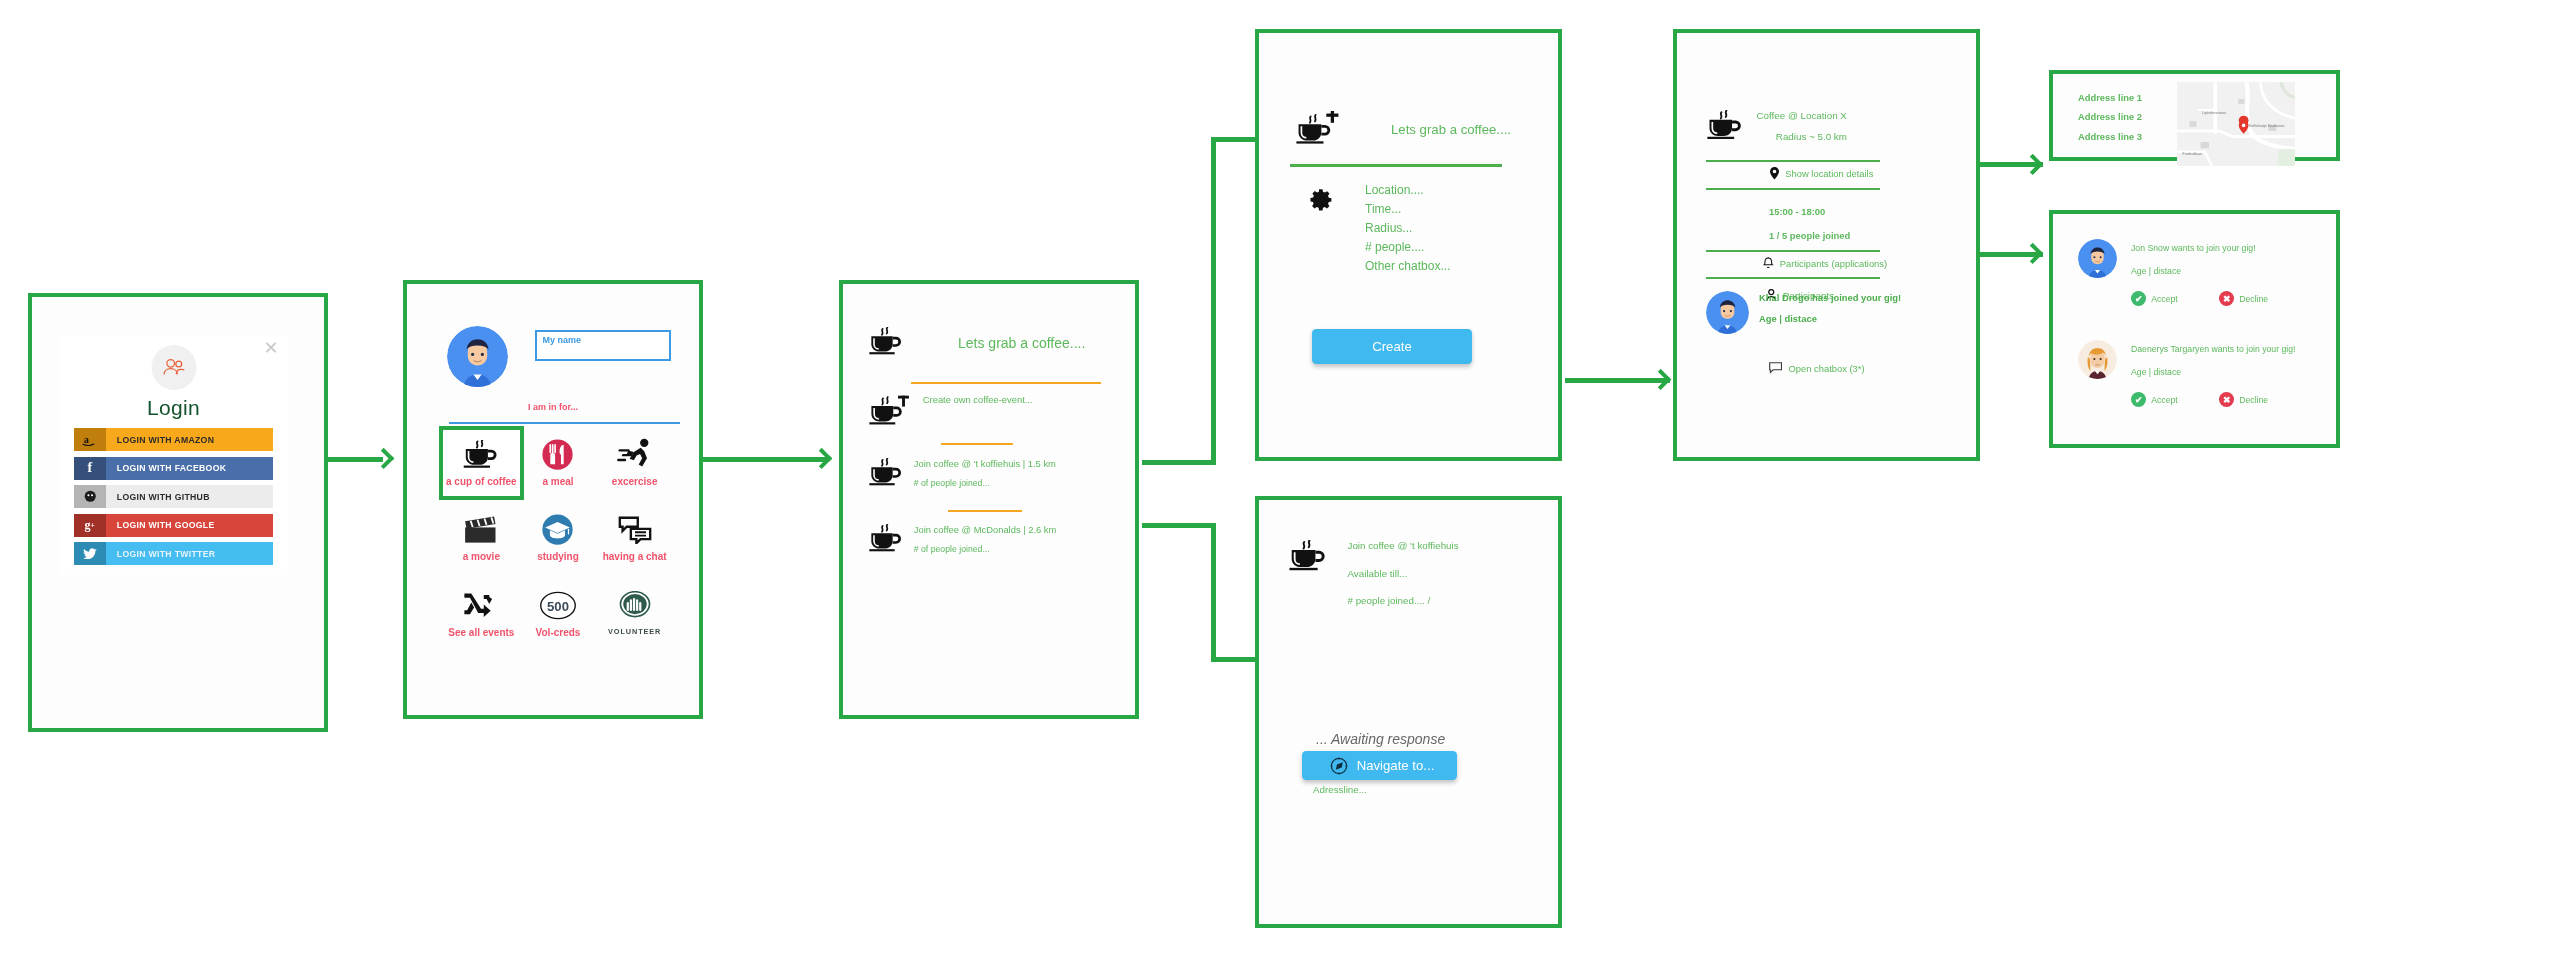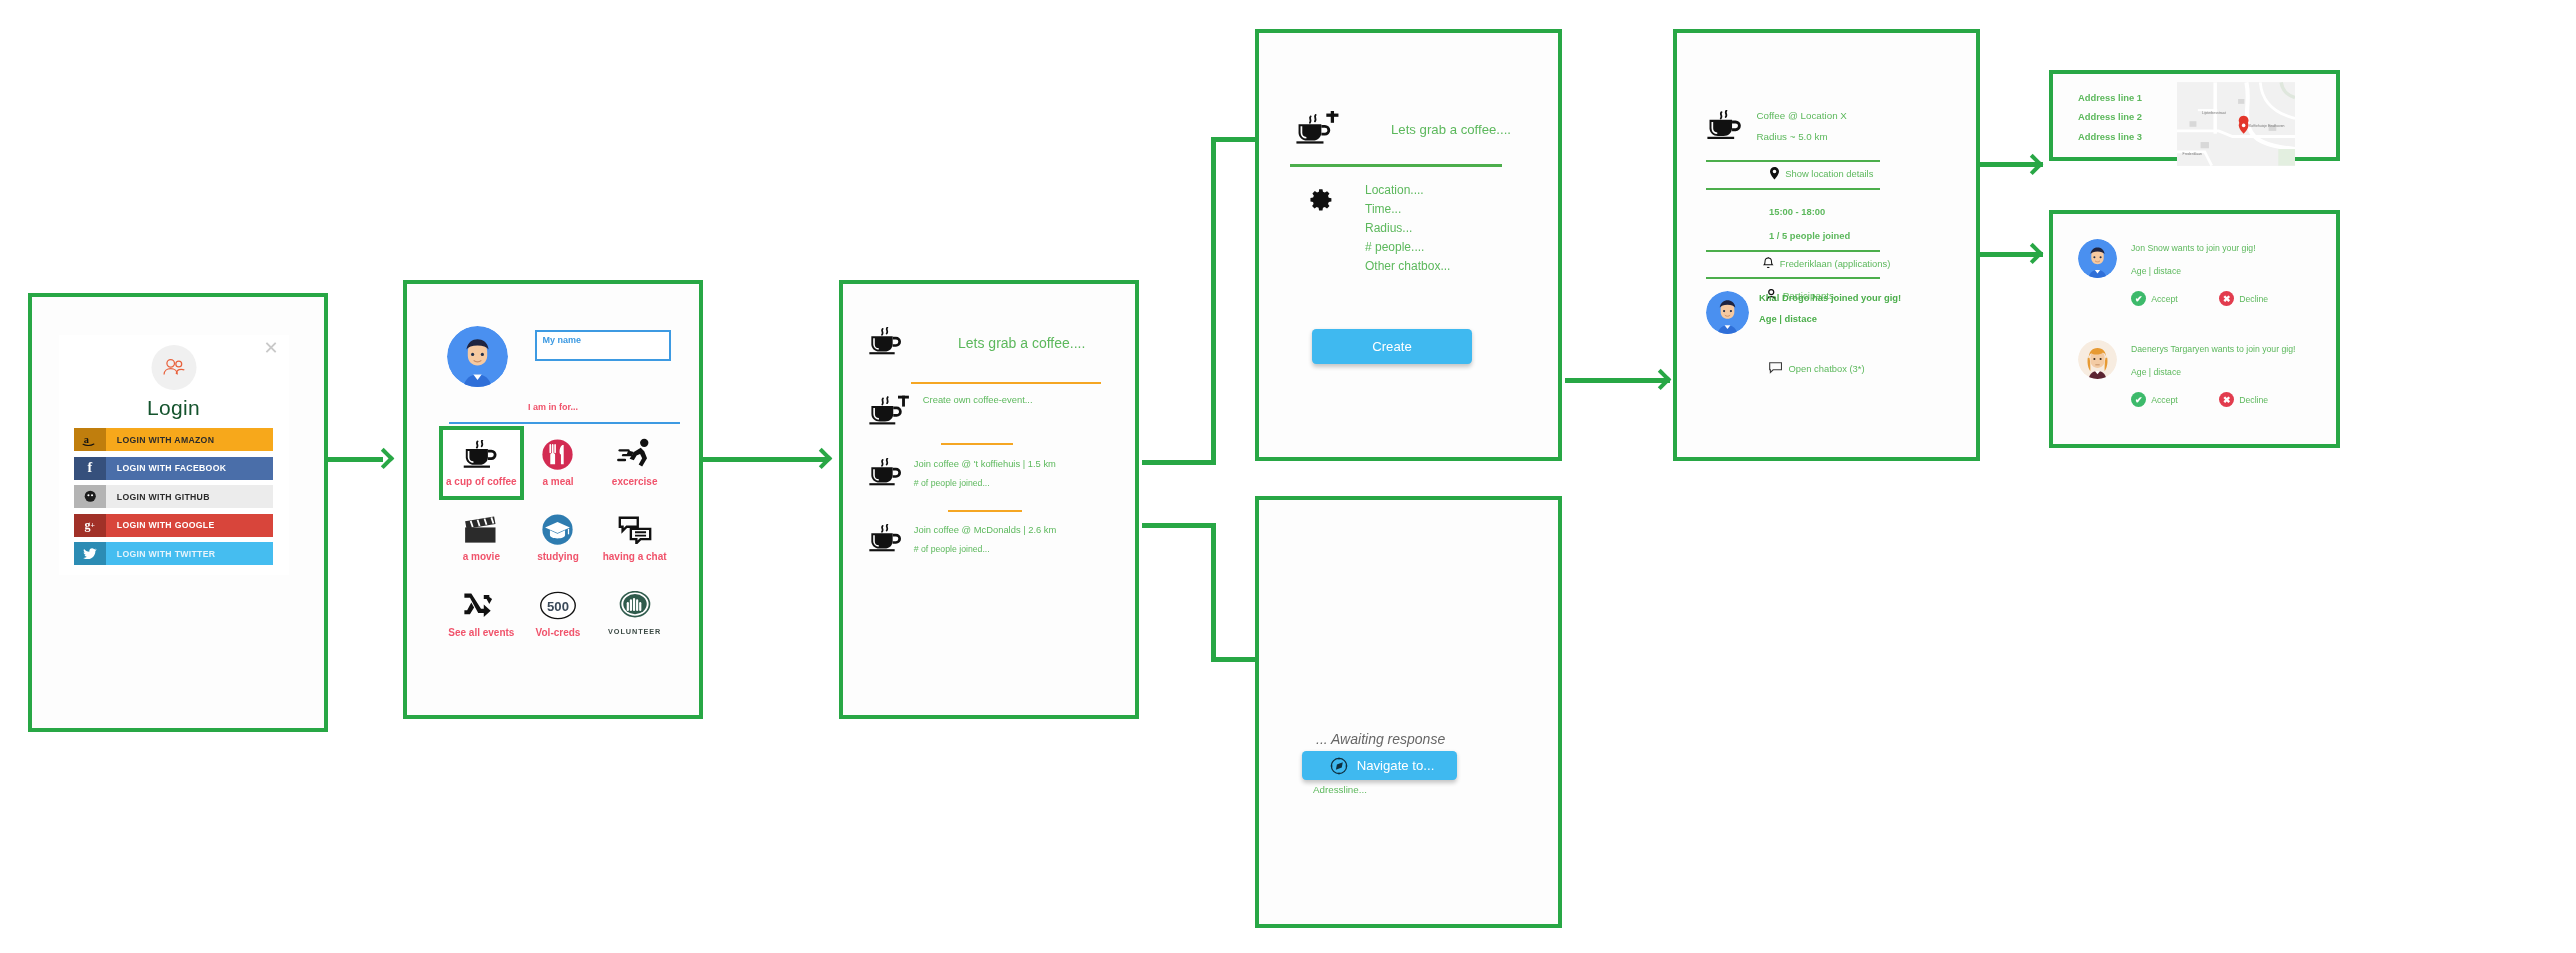--- a/index.html
+++ b/index.html
@@ -78,21 +78,21 @@
   .p4-gear { position:absolute; left:50px; top:155px; }
   .p4-list { position:absolute; left:106px; top:150px; }
   .p4-list div { font-size:12px; color:#5cb85c; margin-bottom:4.9px; }
   .btn-blue {
     position:absolute; background:#3fb9f0; color:#fff; border-radius:4.2px;
     display:flex; align-items:center; justify-content:center;
     box-shadow:0 2.8px 4.2px rgba(0,0,0,.22);
   }
 
   
-  .p5-head { position:absolute; left:29px; top:77px; display:flex; align-items:flex-start; }
+  .p5-head { position:absolute; left:29px; top:77px; display:flex; align-items:flex-start;text-align:right; }
   .p5-head .tx { margin-left:12.5px; }
   .p5-head .tx div { font-size:9.8px; color:#5cb85c; }
   .p5-head .tx div + div { margin-top:9.8px; }
   .rule-green { position:absolute; height:2.1px; background:#4cae4c; }
   .p5-row { position:absolute; display:flex; align-items:center; font-size:9.4px; color:#5cb85c; }
   .p5-row .gi { margin-right:6.3px; display:flex; align-items:center; }
   .p5-time { position:absolute; font-size:9.4px; color:#5cb85c;font-weight:bold; }
   .p5-part-av { position:absolute; left:29px; top:258px; width:43px; height:43px; border-radius:50%; overflow:hidden; }
   .p5-part-tx { position:absolute; left:82px; top:259px; }
   .p5-part-tx div { font-size:9.4px; color:#4cae4c; font-weight:bold; }
@@ -504,21 +504,21 @@
       <div class="rule-green" style="left:29px; width:174px; top:217px;"></div>
 
       <div class="p5-row" style="left:86px; top:224px;">
         <span class="gi">
           <svg width="10.5" height="12.5" viewBox="0 0 15 18" fill="none" stroke="#111" stroke-width="1.5">
             <path d="M7.5 1.4c-2.8 0-4.6 2.1-4.6 4.8 0 3.5-1.4 5.1-1.4 5.1h12s-1.4-1.6-1.4-5.1c0-2.7-1.8-4.8-4.6-4.8z"></path>
             <path d="M6.1 14.4a1.6 1.6 0 0 0 2.8 0"></path>
             <path d="M7.5 1.4V.3"></path>
           </svg>
         </span>
-        <span>Frederiklaan (applications)</span>
+        <span>Participants (applications)</span>
       </div>
 
       <div class="rule-green" style="left:29px; width:174px; top:244px;"></div>
 
       <div class="p5-row" style="left:89px; top:256px; font-size:9.8px;">
         <span class="gi">
           <svg width="10.5" height="12.5" viewBox="0 0 15 18" fill="none" stroke="#111" stroke-width="1.8">
             <circle cx="7.5" cy="4.4" r="3.6"></circle>
             <path d="M1.5 17c0-3.6 2.7-6 6-6s6 2.4 6 6"></path>
           </svg>
@@ -646,20 +646,36 @@
           <span class="badge" style="background:#e23c4e;">✖</span>
           <span>Decline</span>
         </div>
       </div>
     </div>
   </div>
 
   <div class="panel" style="left:1255px; top:496px; width:307px; height:432px;">
     <div class="inner">
 
+      <div class="p6-head">
+        <span>
+          <svg width="40" height="32" viewBox="0 0 54 42">
+            <path d="M22 2c-3 3 2 5-1 9M29 0c-3 3 2 5-1 9" stroke="#111" stroke-width="2.6" fill="none" stroke-linecap="round"></path>
+            <path d="M5 13h32v12c0 6-5 11-12 11h-8c-7 0-12-5-12-11V13z" fill="#111"></path>
+            <path d="M9 16v9c0 4 3 7 7 7" stroke="#fff" stroke-width="2.4" fill="none"></path>
+            <path d="M37 16h5a5.5 5.5 0 0 1 0 11h-5" stroke="#111" stroke-width="4" fill="none"></path>
+            <rect x="2" y="37" width="38" height="3.2" fill="#111"></rect>
+          </svg>
+        </span>
+        <span class="tx">
+          <div>Join coffee @ 't koffiehuis</div>
+          <div>Available till...</div>
+          <div># people joined.... /</div>
+        </span>
+      </div>
 
       <div class="p6-await">... Awaiting response</div>
 
       <div class="btn-blue" style="left:43px; top:251px; width:155px; height:29px; font-size:13.2px; padding-left:5.6px; gap:8.4px;">
         <span style="display:flex;align-items:center;">
           <svg width="18" height="18" viewBox="0 0 26 26" fill="none" stroke="#0f2f3f" stroke-width="1.8">
             <circle cx="13" cy="13" r="11"></circle>
             <path d="M18.5 7.5L10 11l-1.5 7.5L17 15z" fill="#0f2f3f" stroke="none"></path>
             <path d="M13 1.2v2.4M13 22.4v2.4M1.2 13h2.4M22.4 13h2.4"></path>
           </svg>

